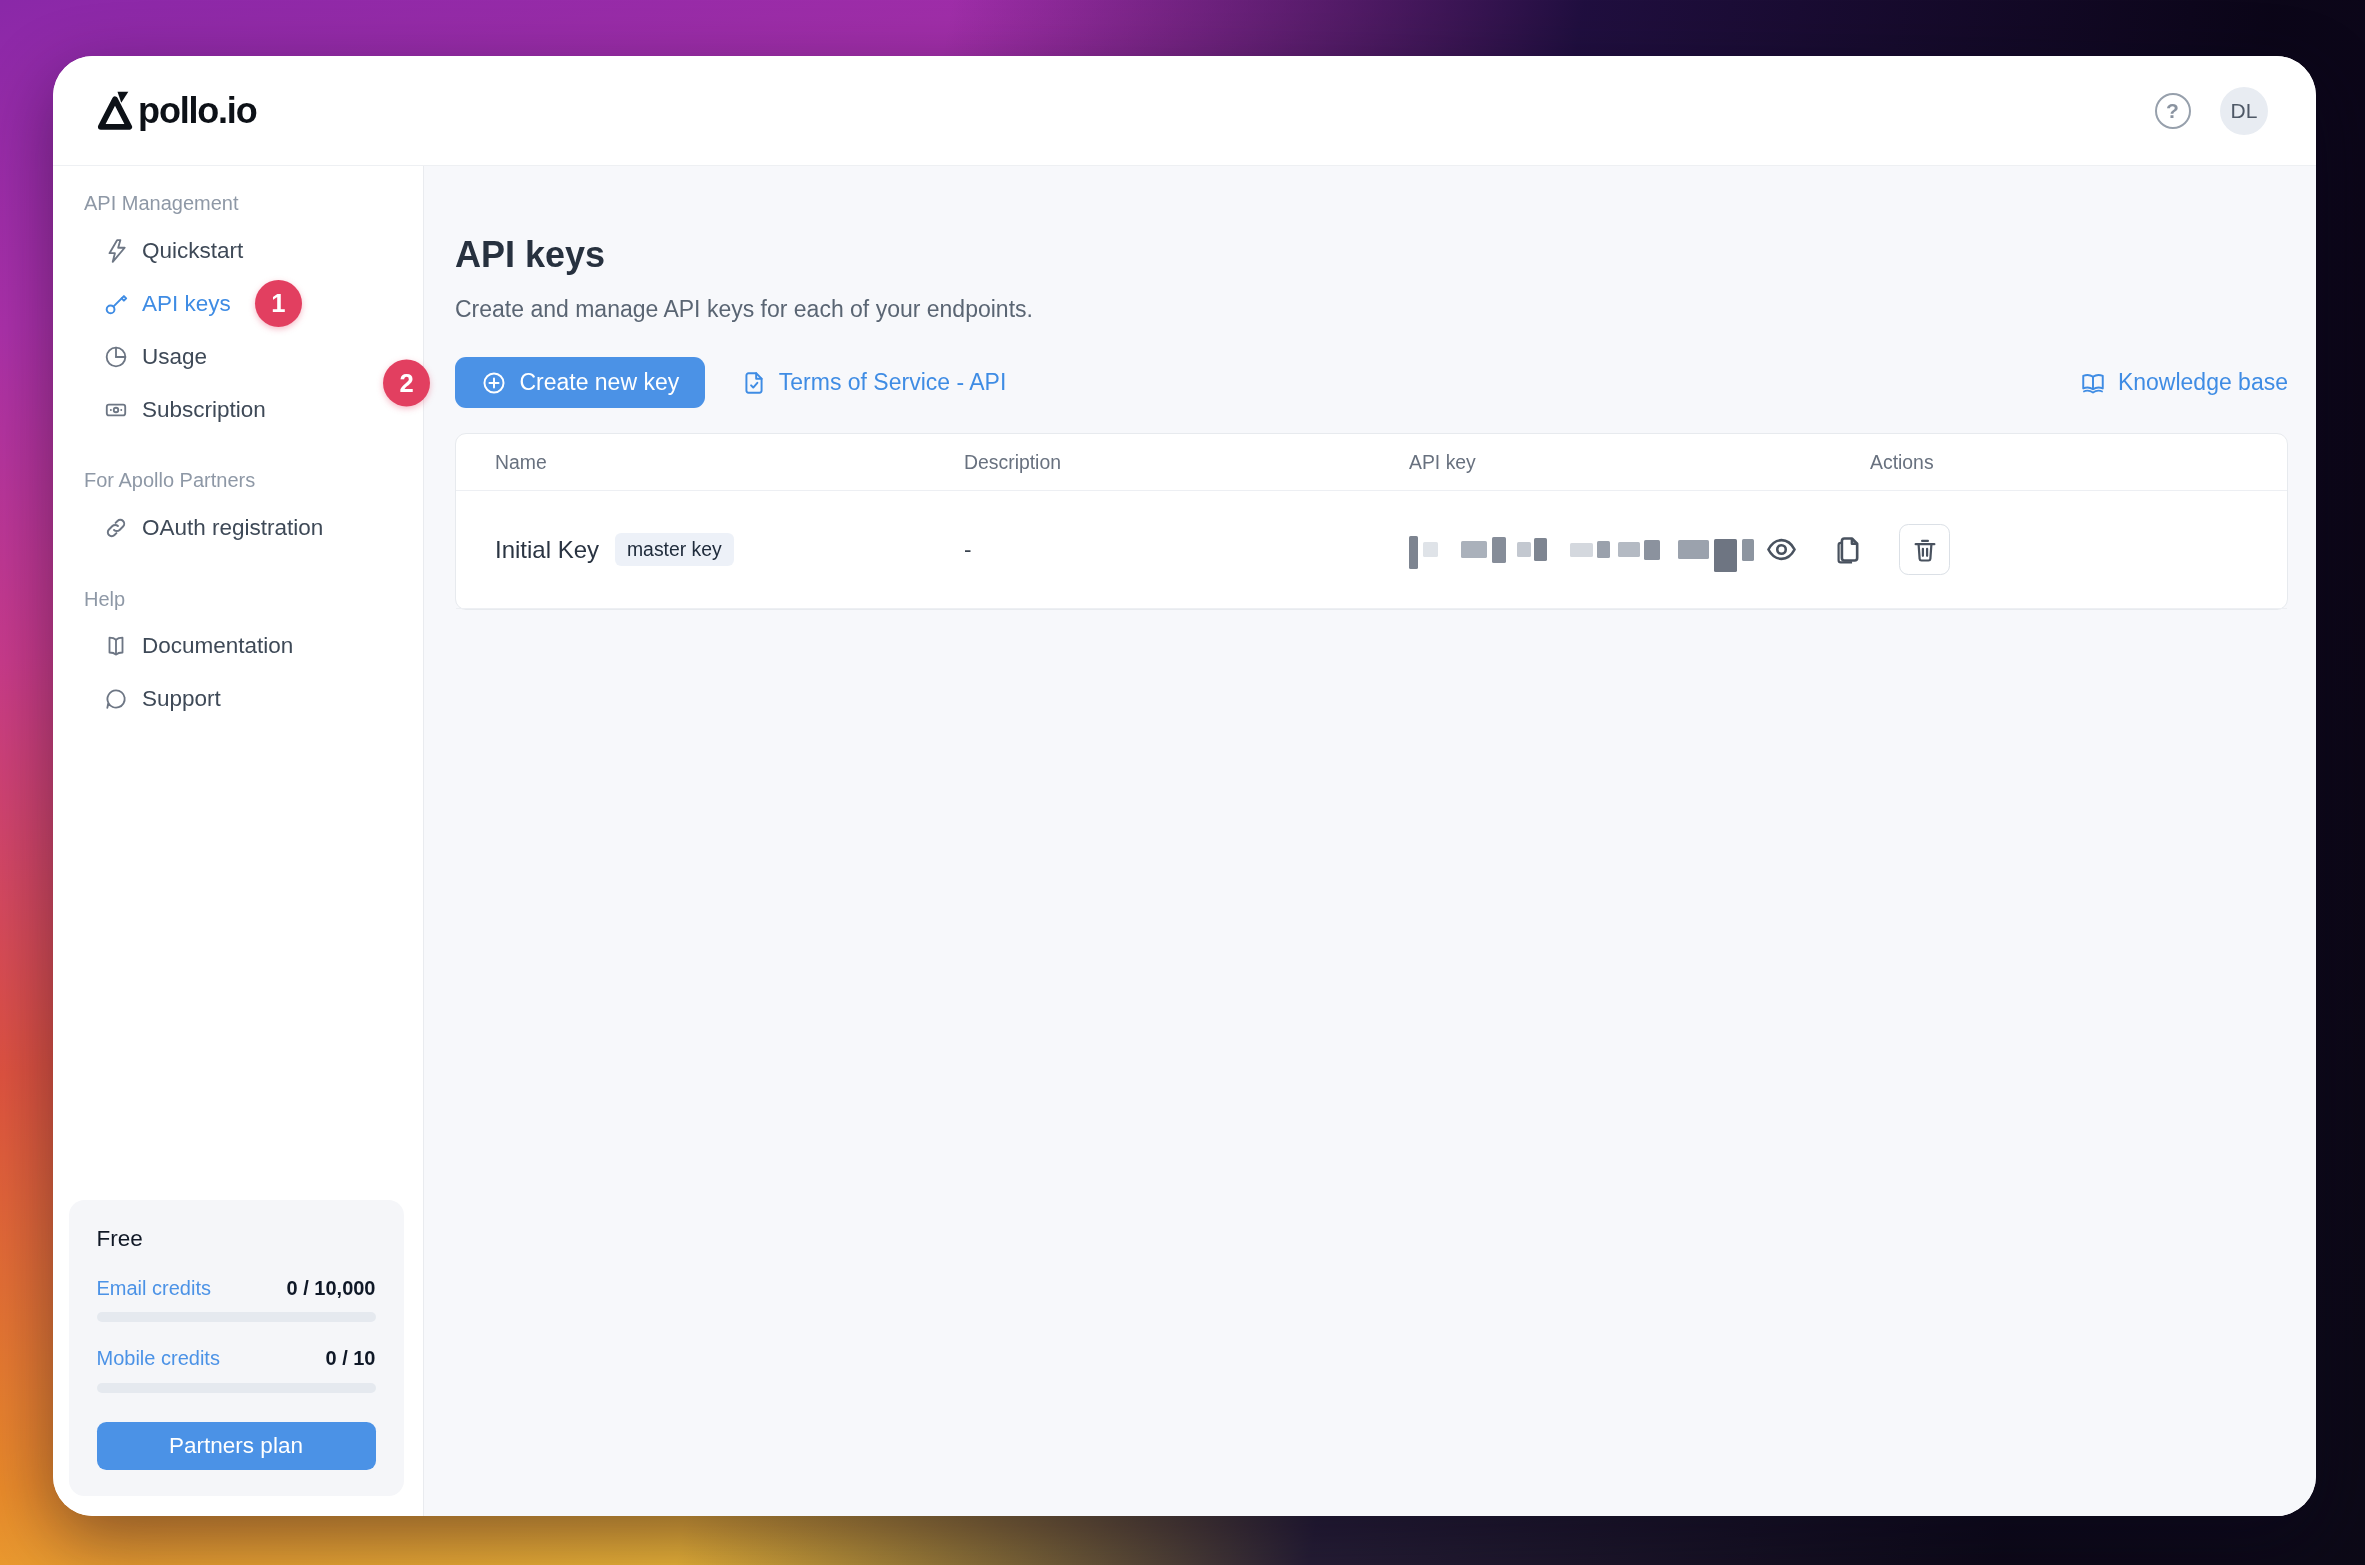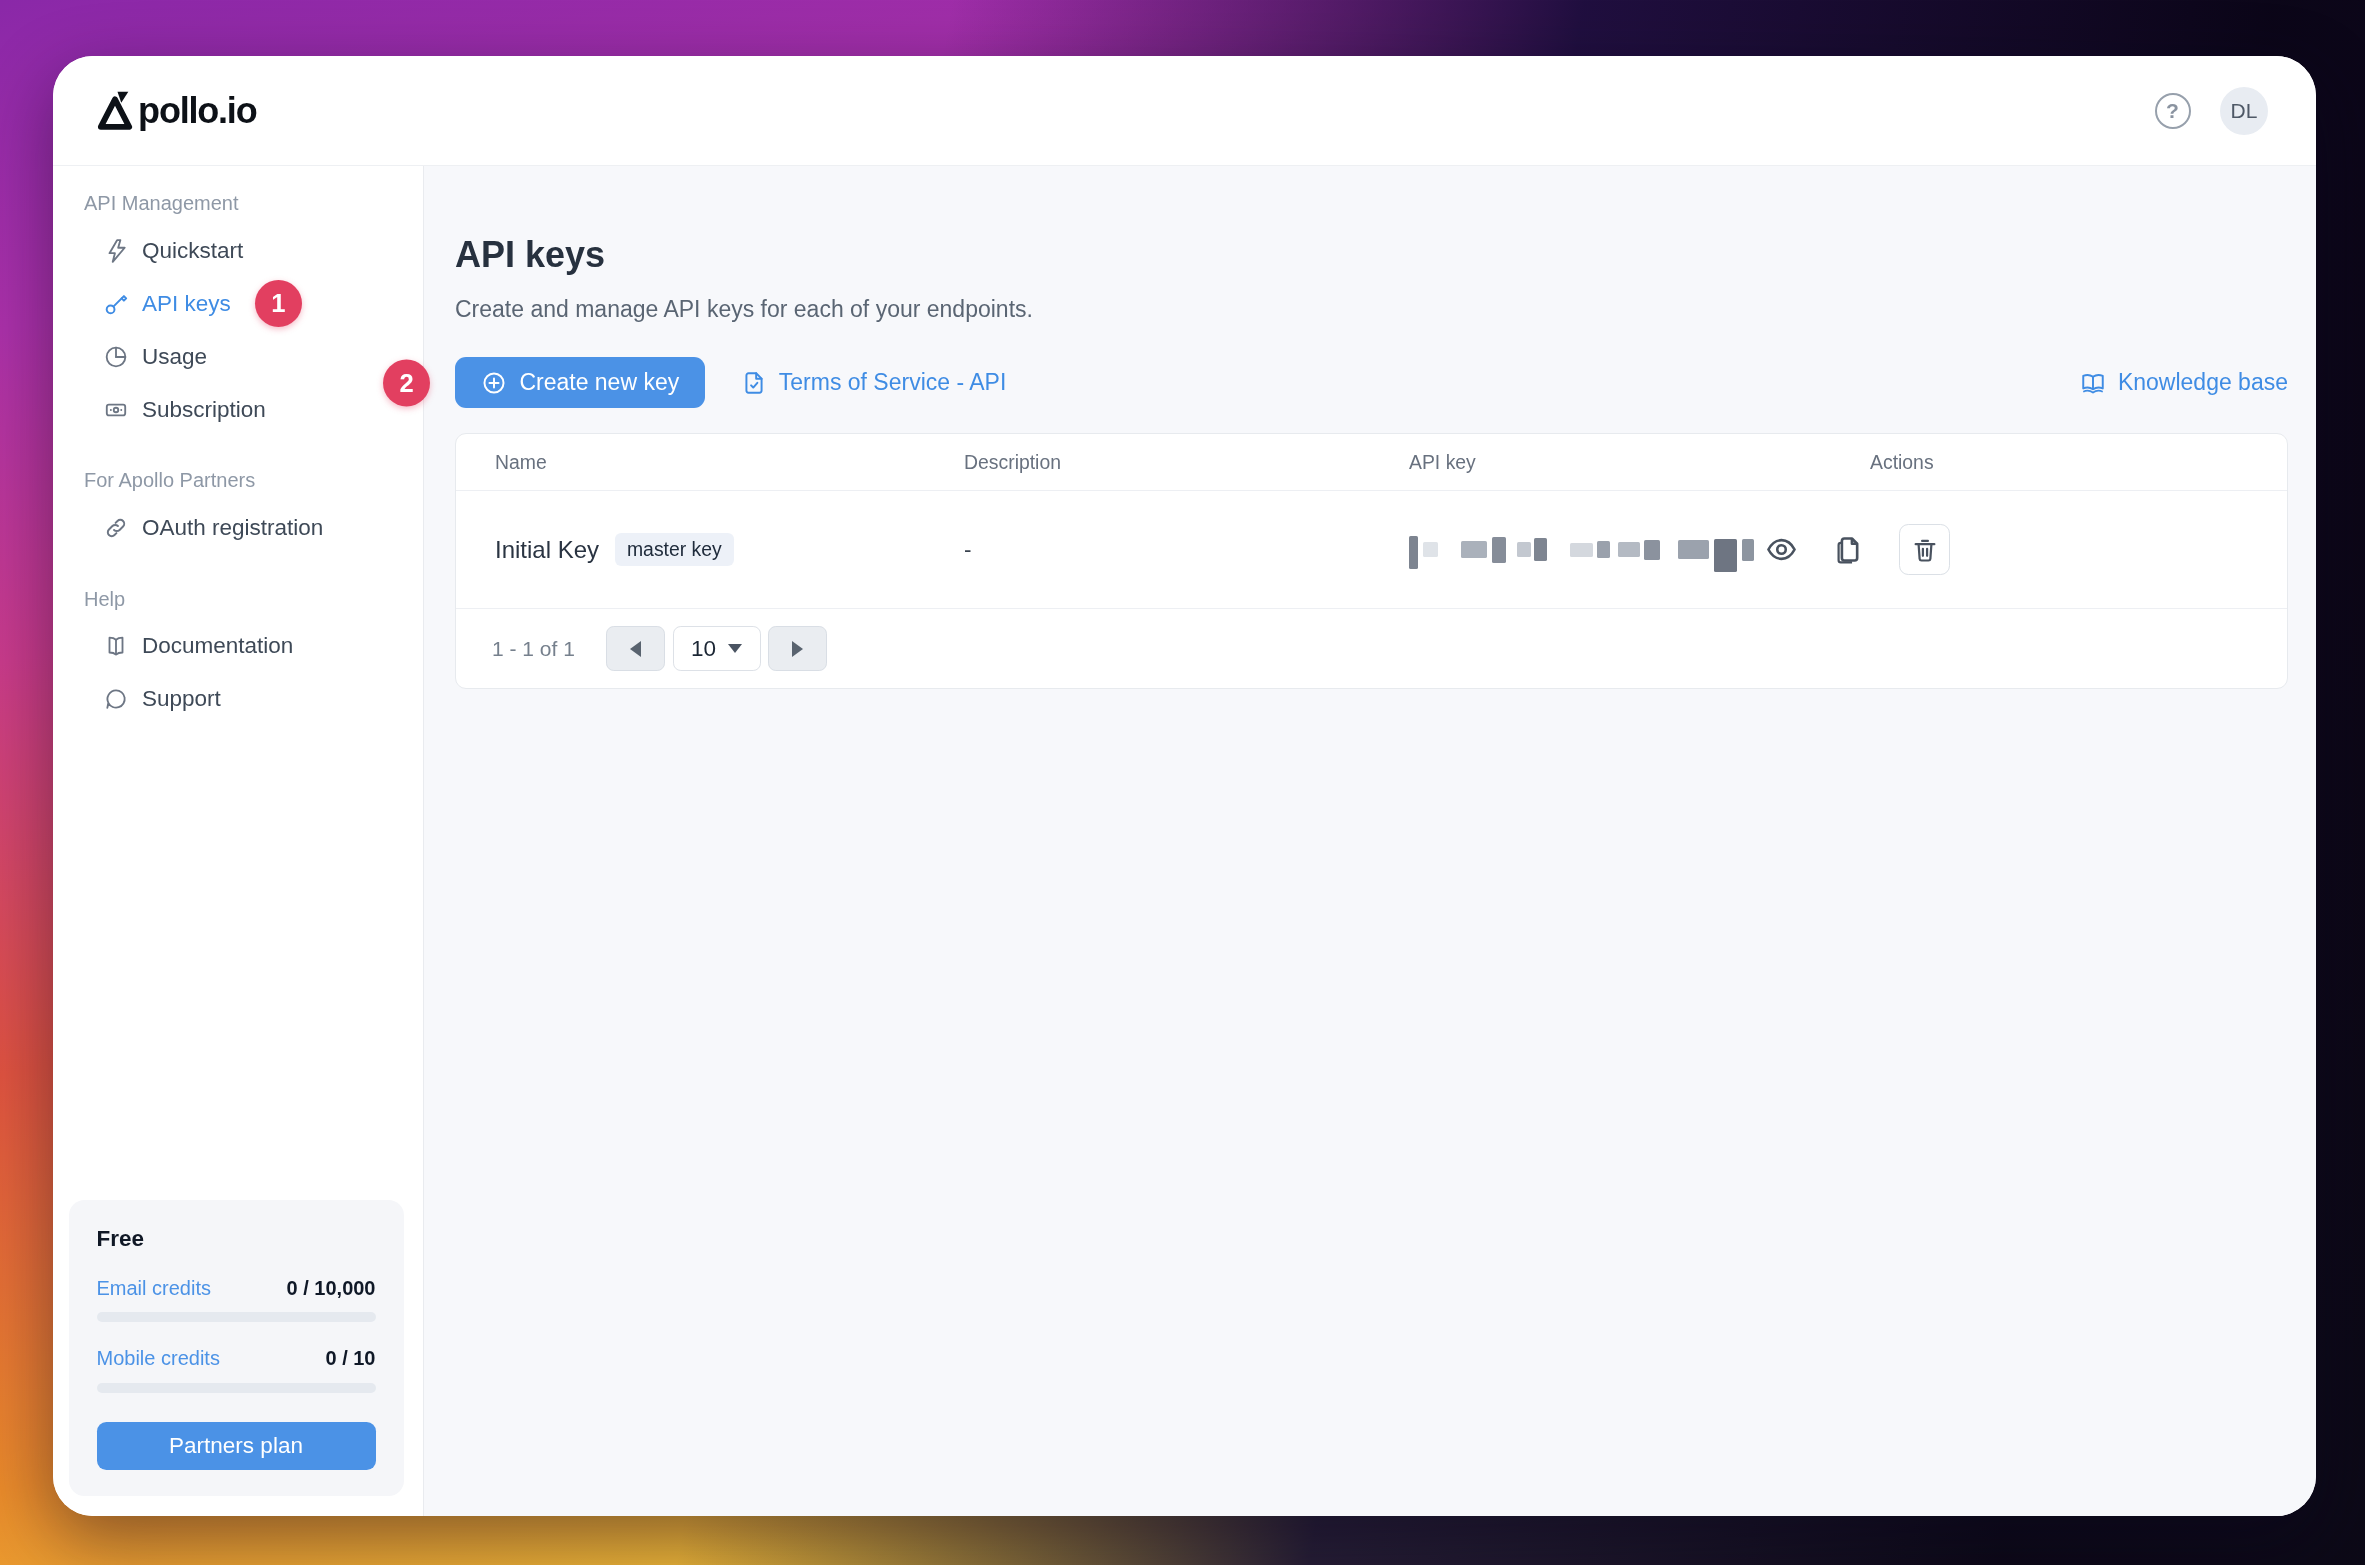--- a/index.html
+++ b/index.html
@@ -31,21 +31,21 @@
   .section { margin-top: 33px; }
   .section:first-child { margin-top: 0; }
   .section-title { padding-left: 31px; font-size: 20px; color: #8e98a6; margin-bottom: 9.3px; }
   .nav-item { height: 53px; display: flex; align-items: center; gap: 13px; padding-left: 50px; font-size: 22.5px; font-weight: 500; color: #3e4957; cursor: pointer; }
   .nav-item svg { width: 26px; height: 26px; color: #6d7684; flex: 0 0 26px; }
   .nav-item.active, .nav-item.active svg { color: #3f8ce4; }
   .nav-item.disabled, .nav-item.disabled svg { color: #c6cdd7; }
   .badge { min-width: 47px; height: 47px; border-radius: 50%; background: #e23f60; color: #fff; font-size: 25.6px; font-weight: bold; display: flex; align-items: center; justify-content: center; box-shadow: 0 2.3px 6.2px rgba(226,63,96,0.35); }
   .nav-badge { margin-left: 11px; }
   .plan-panel { position: absolute; left: 15.5px; bottom: 20px; width: 335px; background: #f5f6f9; border-radius: 15.5px; padding: 26px 28px; }
-  .plan-name { font-size: 22.5px; font-weight: bold; color: #101826; }
+  .plan-name { font-size: 22.5px; font-weight: normal; color: #101826; }
   .credit-row { display: flex; justify-content: space-between; align-items: center; margin-top: 25px; font-size: 20px; }
   .credit-label { color: #4b92e6; cursor: pointer; }
   .credit-value { color: #0f1827; font-weight: bold; }
   .progress { height: 10px; background: #e5e9ef; border-radius: 5.4px; margin-top: 12.4px; }
   .upgrade-btn { margin-top: 29.5px; height: 48px; width: 100%; border: none; border-radius: 9.3px; background: #4b92e6; color: #fff; font-size: 22.5px; font-weight: 500; font-family: inherit; cursor: pointer; }
   
   .main { flex: 1; background: #f7f8fb; padding: 68px 28px 0 31px; min-width: 0; }
   .page-title { font-size: 36px; line-height: 42px; font-weight: bold; color: #27313f; }
   .page-sub { margin-top: 20px; font-size: 23px; color: #5a6573; }
   .toolbar { margin-top: 34px; display: flex; align-items: center; position: relative; }
@@ -275,30 +275,17 @@
             <button class="icon-btn trash-btn">
               <svg viewBox="0 0 24 24" fill="none" stroke="currentColor" stroke-width="1.9" stroke-linecap="round" stroke-linejoin="round">
                   <path d="M4 7 H20"></path>
                   <path d="M9.5 4.2 h5"></path>
                   <path d="M6.5 7 l0.9 12.6 a1.6 1.6 0 0 0 1.6 1.4 h6 a1.6 1.6 0 0 0 1.6 -1.4 L17.5 7"></path>
                   <path d="M10.2 11 v6 M13.8 11 v6"></path>
                 </svg>
             </button>
           </div>
         </div>
-        <div class="pager">
-          <span class="pager-range">1 - 1 of 1</span>
-          <button class="pg-btn">
-              <span class="tri-l"></span>
-            </button>
-          <button class="pg-size">
-            <span>10</span>
-            <span class="caret"></span>
-          </button>
-          <button class="pg-btn">
-              <span class="tri-r"></span>
-            </button>
-        </div>
       </div>
     </div>
   </div>
 </div>
 
 
 </body></html>

